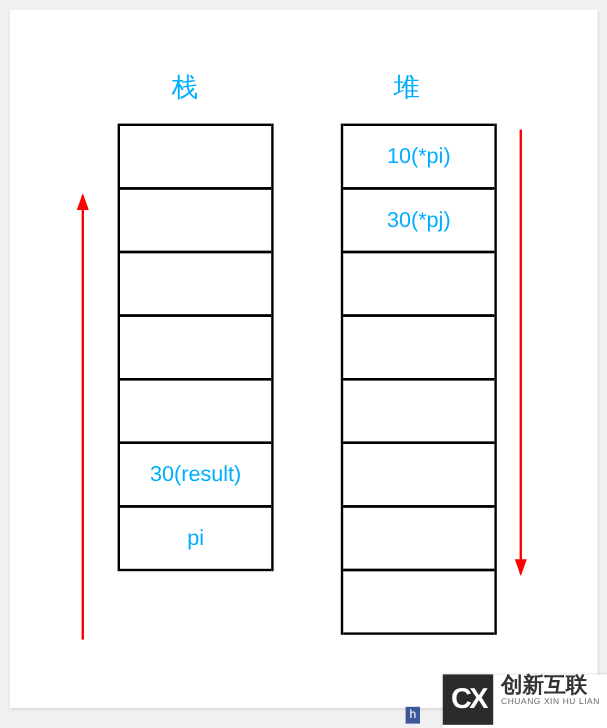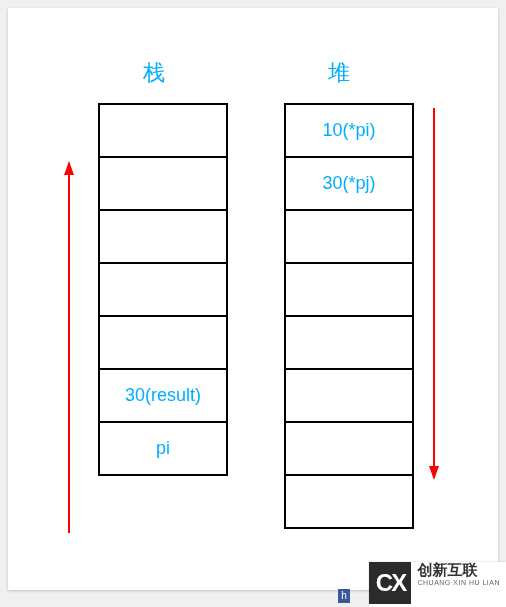--- a/index.html
+++ b/index.html
@@ -83,21 +83,21 @@
     color: #fff;
     font-size: 24px;
     font-weight: bold;
     display: flex;
     align-items: center;
     justify-content: center;
     margin-right: 6px;
     letter-spacing: -2px;
   }
   .logo-text { display: flex; flex-direction: column; line-height: 1.1; }
-  .logo-cn { font-size: 15px; color: #333; font-weight: 600; }
+  .logo-cn { font-size: 18px; color: #333; font-weight: 600; }
   .logo-en { font-size: 7px; color: #666; letter-spacing: 0.5px; }
   .small-tag {
     position: absolute;
     bottom: 4px;
     left: 338px;
     width: 12px; height: 14px;
     background: #3b5998;
     color: #fff;
     font-size: 10px;
     text-align: center;

